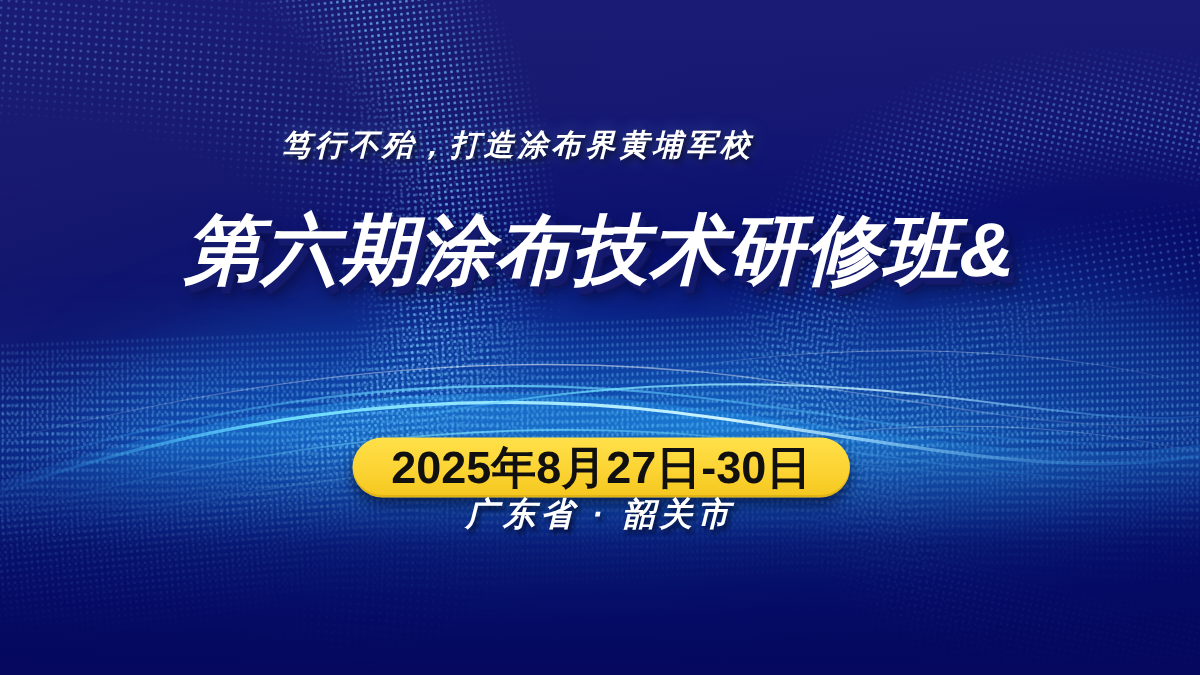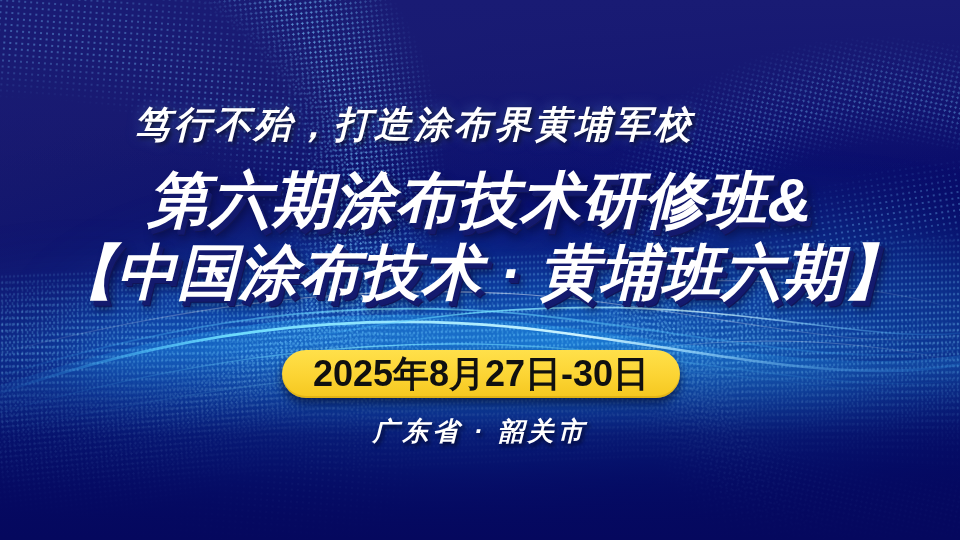--- a/index.html
+++ b/index.html
@@ -81,21 +81,21 @@
   }
 
   
   .content{position:absolute;left:0;top:0;width:960px;height:540px;}
 
   .tagline{
     position:absolute;top:100px;left:0;width:828px;
     text-align:center;
     color:#ffffff;
     font-family:"DejaVu Serif","Liberation Serif",serif;
-    font-size:37px;
+    font-size:24px;
     font-weight:700;
     font-style:italic;
     letter-spacing:3px;
     text-shadow:2px 2px 5px rgba(0,0,10,0.75), 0 0 14px rgba(120,190,255,0.35);
     white-space:nowrap;
   }
 
   .title-wrap{position:absolute;top:170px;left:0;width:960px;text-align:center;}
 
   .title-line{
@@ -127,21 +127,21 @@
   .badge-text{
     color:#101010;
     font-size:36px;
     font-weight:800;
     letter-spacing:0px;
     white-space:nowrap;
     font-family:"Liberation Sans","DejaVu Sans",sans-serif;
   }
 
   .location{
-    position:absolute;top:414px;left:0;width:960px;
+    position:absolute;top:394px;left:0;width:960px;
     text-align:center;
     color:#ffffff;
     font-size:26px;
     font-weight:900;
     font-style:italic;
     letter-spacing:4px;
     white-space:nowrap;
     text-shadow:2px 3px 4px rgba(0,0,20,0.7);
   }
 </style>
@@ -205,21 +205,20 @@
 
     <div class="bottom-fade"></div>
   </div>
 
   <div class="content">
 
     <div class="tagline">笃行不殆，打造涂布界黄埔军校</div>
 
     <div class="title-wrap">
       <span class="title-line l1">第六期涂布技术研修班&amp;</span>
-      <span class="title-line l2">【中国涂布技术 · 黄埔班六期】</span>
     </div>
 
     <div class="badge">
       <span class="badge-text">2025年8月27日-30日</span>
     </div>
 
     <div class="location">广东省 · 韶关市</div>
 
   </div>
 </div>

